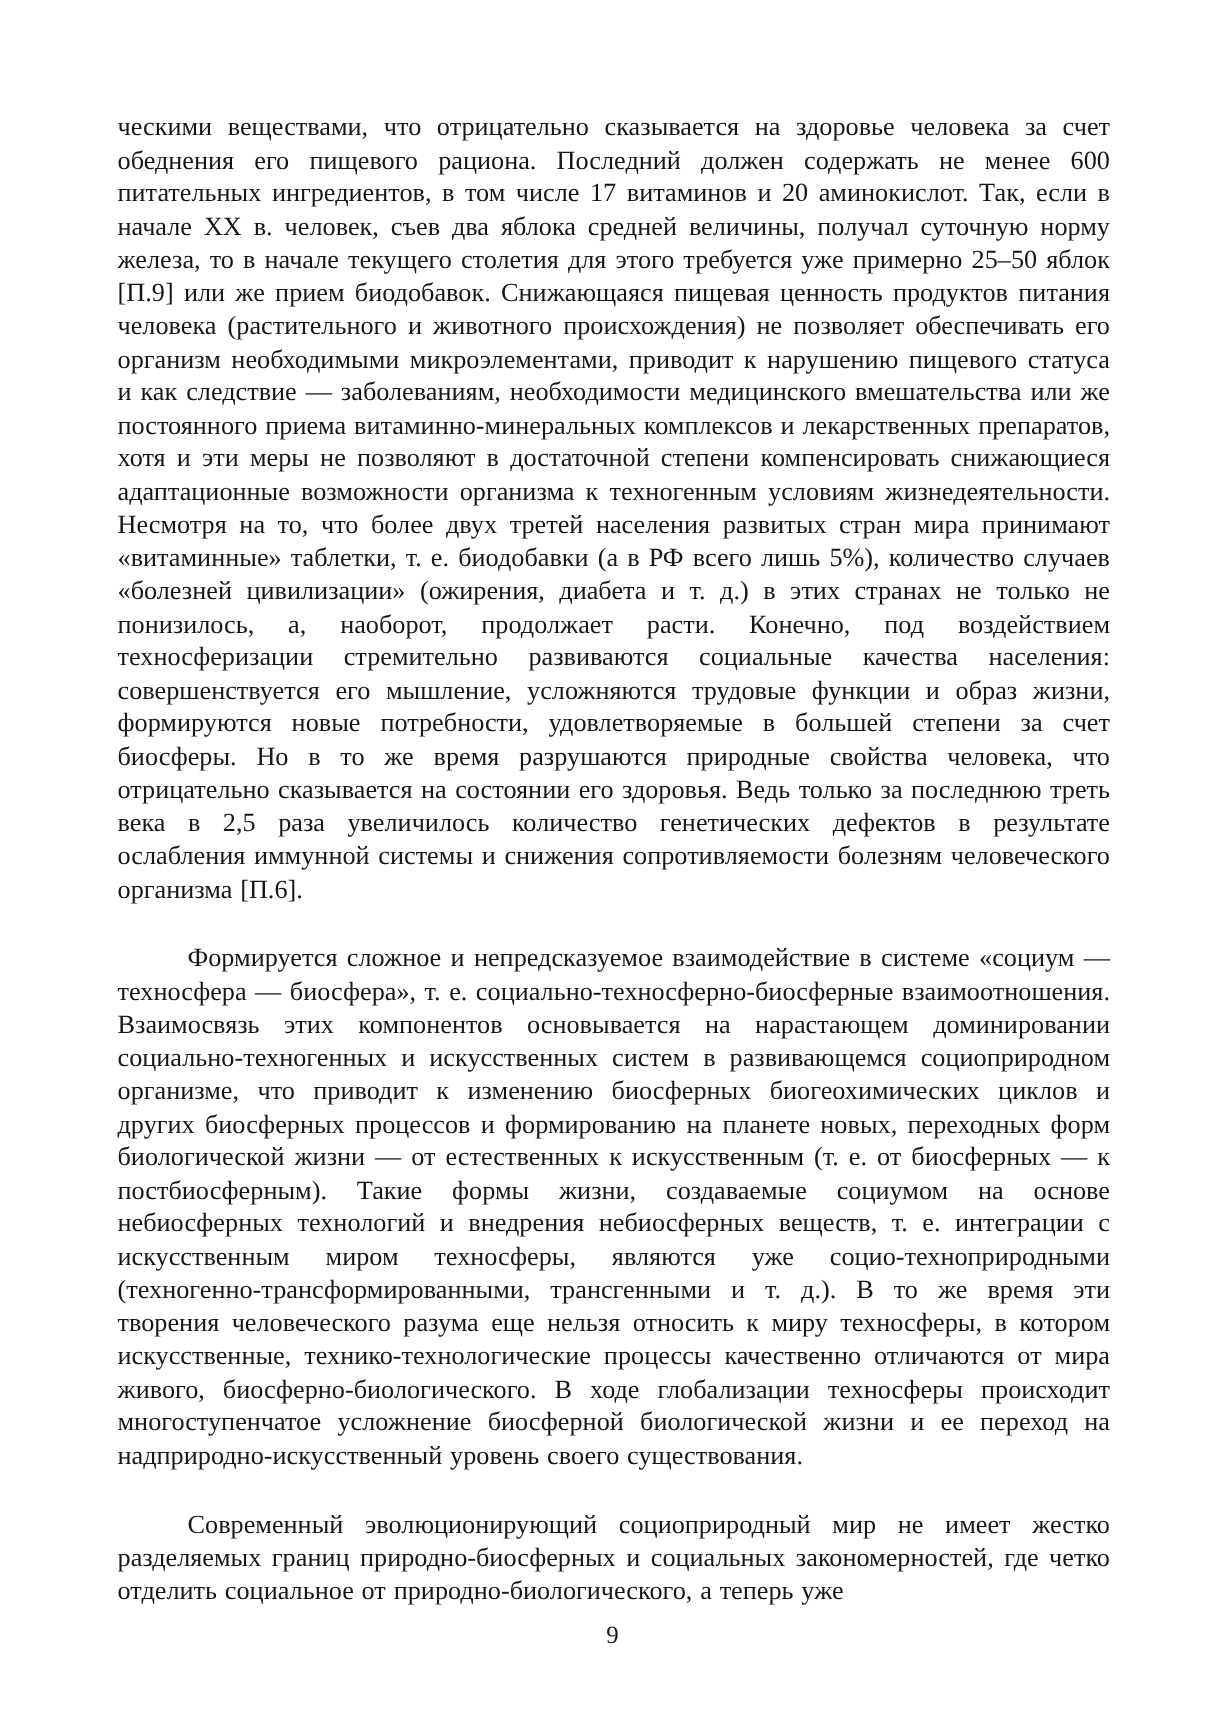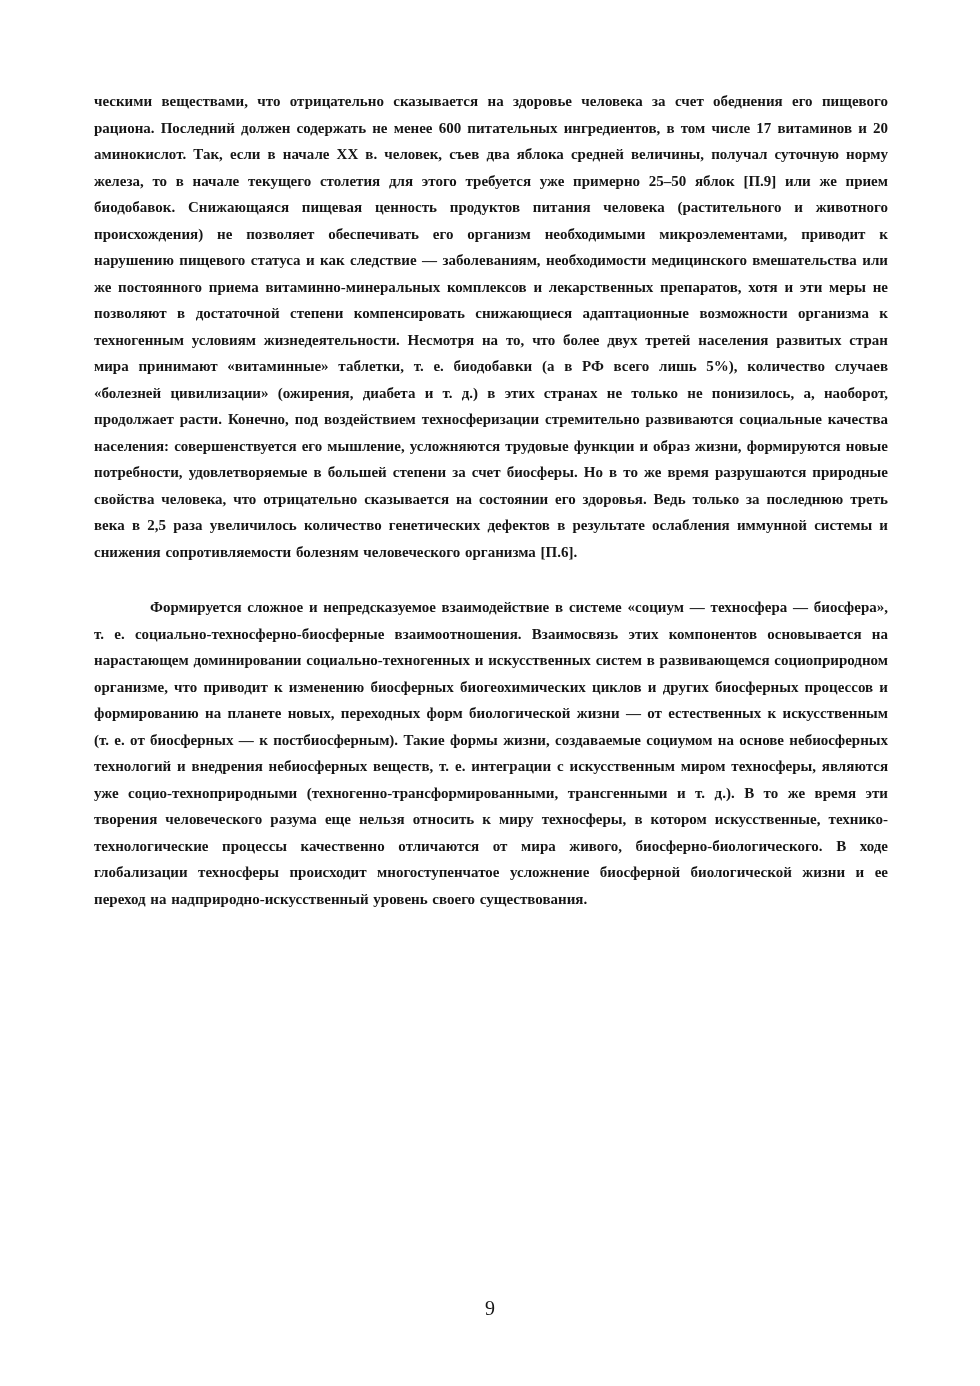--- a/index.html
+++ b/index.html
@@ -21,25 +21,24 @@
     background: #ffffff;
     overflow: hidden;
   }
   .text-block {
     position: absolute;
     left: 94px;
     top: 88px;
     width: 794px;
   }
   .body-par {
-    font-size: 15px;
+    font-size: 21px;
     line-height: 26.5px;
     text-align: justify;
     word-spacing: 1px;
-    font-weight: bold;
   }
   .body-par.indent {
     text-indent: 56px;
     margin-top: 29px;
   }
   .page-number {
     position: absolute;
     left: 0;
     top: 1296px;
     width: 100%;
@@ -49,15 +48,16 @@
     color: #161616;
   }
 </style>
 </head>
 <body>
 
 <div class="page">
   <div class="text-block">
     <p class="body-par">ческими веществами, что отрицательно сказывается на здоровье человека за счет обеднения его пищевого рациона. Последний должен содержать не менее 600 питательных ингредиентов, в том числе 17 витаминов и 20 аминокислот. Так, если в начале XX в. человек, съев два яблока средней величины, получал суточную норму железа, то в начале текущего столетия для этого требуется уже примерно 25–50 яблок [П.9] или же прием биодобавок. Снижающаяся пищевая ценность продуктов питания человека (растительного и животного происхождения) не позволяет обеспечивать его организм необходимыми микроэлементами, приводит к нарушению пищевого статуса и как следствие — заболеваниям, необходимости медицинского вмешательства или же постоянного приема витаминно-минеральных комплексов и лекарственных препаратов, хотя и эти меры не позволяют в достаточной степени компенсировать снижающиеся адаптационные возможности организма к техногенным условиям жизнедеятельности. Несмотря на то, что более двух третей населения развитых стран мира принимают «витаминные» таблетки, т. е. биодобавки (а в РФ всего лишь 5%), количество случаев «болезней цивилизации» (ожирения, диабета и т. д.) в этих странах не только не понизилось, а, наоборот, продолжает расти. Конечно, под воздействием техносферизации стремительно развиваются социальные качества населения: совершенствуется его мышление, усложняются трудовые функции и образ жизни, формируются новые потребности, удовлетворяемые в большей степени за счет биосферы. Но в то же время разрушаются природные свойства человека, что отрицательно сказывается на состоянии его здоровья. Ведь только за последнюю треть века в 2,5 раза увеличилось количество генетических дефектов в результате ослабления иммунной системы и снижения сопротивляемости болезням человеческого организма [П.6].</p>
     <p class="body-par indent">Формируется сложное и непредсказуемое взаимодействие в системе «социум — техносфера — биосфера», т. е. социально-техносферно-биосферные взаимоотношения. Взаимосвязь этих компонентов основывается на нарастающем доминировании социально-техногенных и искусственных систем в развивающемся социоприродном организме, что приводит к изменению биосферных биогеохимических циклов и других биосферных процессов и формированию на планете новых, переходных форм биологической жизни — от естественных к искусственным (т. е. от биосферных — к постбиосферным). Такие формы жизни, создаваемые социумом на основе небиосферных технологий и внедрения небиосферных веществ, т. е. интеграции с искусственным миром техносферы, являются уже социо-техноприродными (техногенно-трансформированными, трансгенными и т. д.). В то же время эти творения человеческого разума еще нельзя относить к миру техносферы, в котором искусственные, технико-технологические процессы качественно отличаются от мира живого, биосферно-биологического. В ходе глобализации техносферы происходит многоступенчатое усложнение биосферной биологической жизни и ее переход на надприродно-искусственный уровень своего существования.</p>
+    <p class="body-par indent">Современный эволюционирующий социоприродный мир не имеет жестко разделяемых границ природно-биосферных и социальных закономерностей, где четко отделить социальное от природно-биологического, а теперь уже</p>
   </div>
   <div class="page-number">9</div>
 </div>
 
 </body></html>

